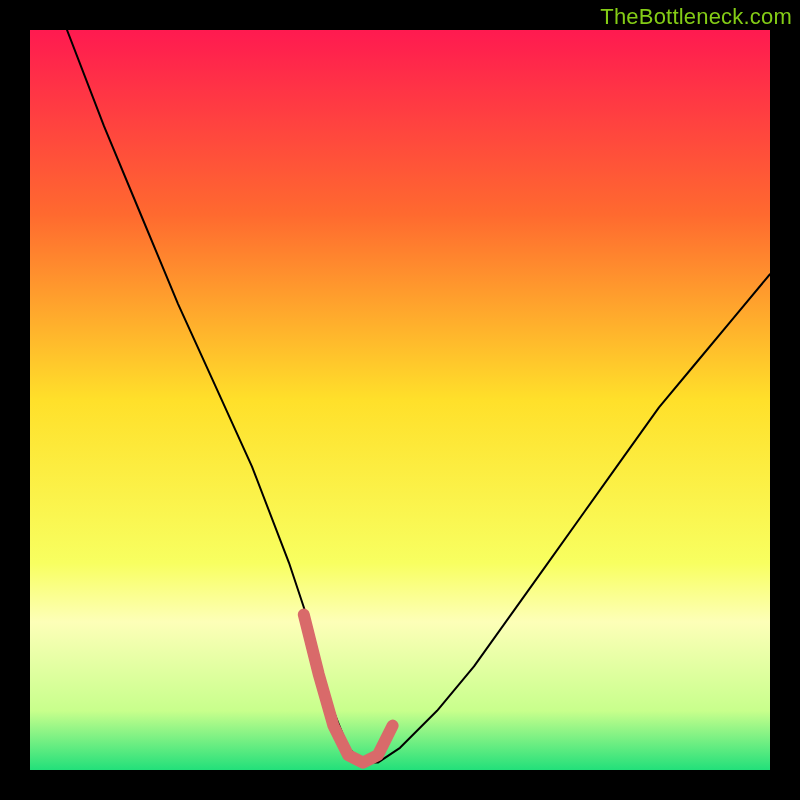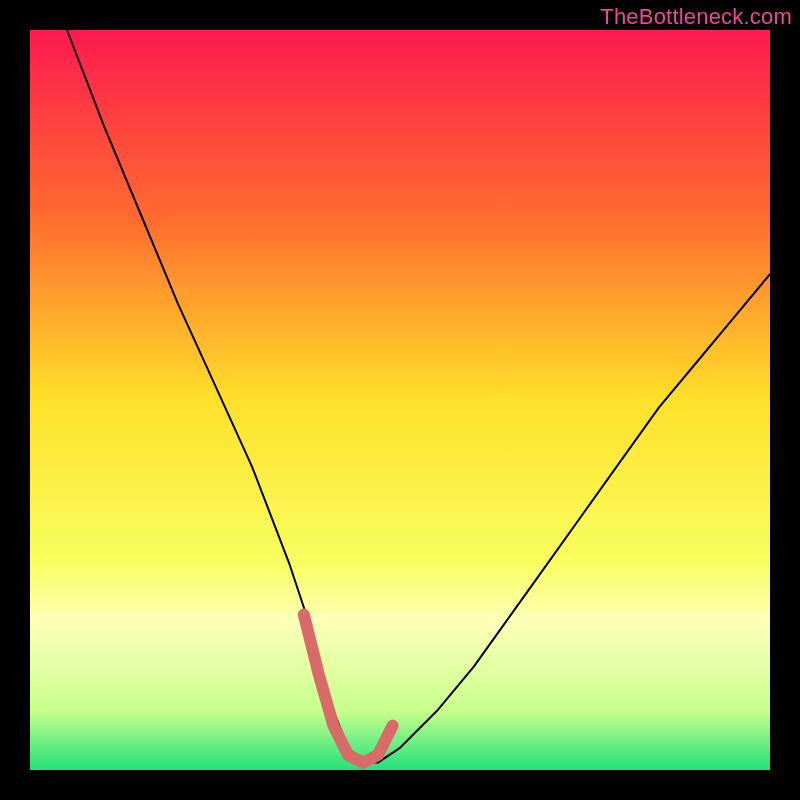--- a/index.html
+++ b/index.html
@@ -22,21 +22,21 @@
     left: 30px;
     top: 30px;
     width: 740px;
     height: 740px;
     overflow: hidden;
   }
   .watermark {
     position: absolute;
     top: 4px;
     right: 8px;
-    color: #ec4899;
+    color: #84cc16;
     font-size: 22px;
     font-weight: 500;
     letter-spacing: 0.2px;
     user-select: none;
   }
   svg {
     position: absolute;
     left: 0; top: 0;
   }
 </style>

